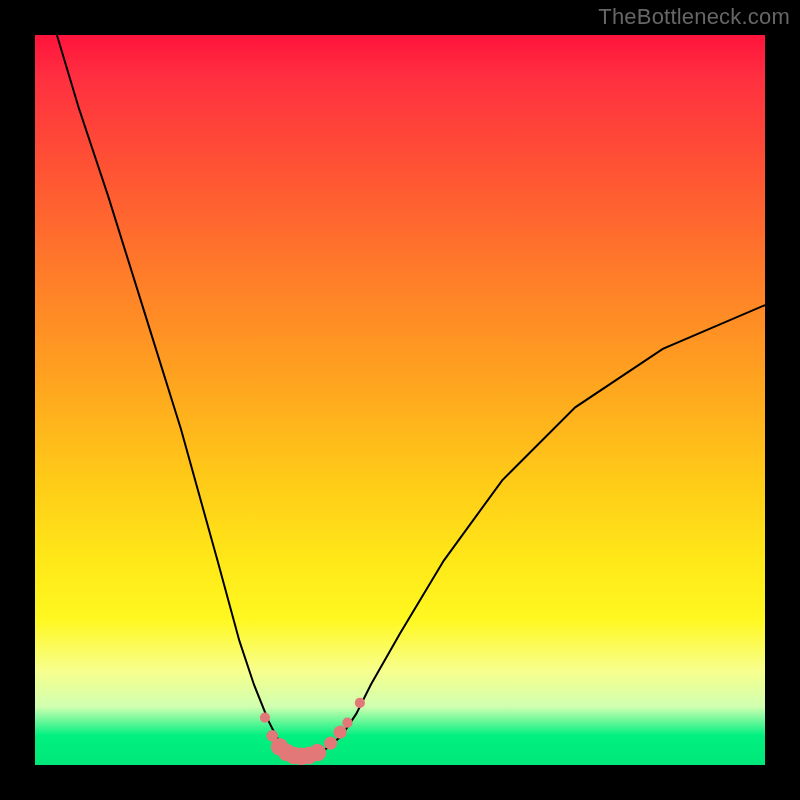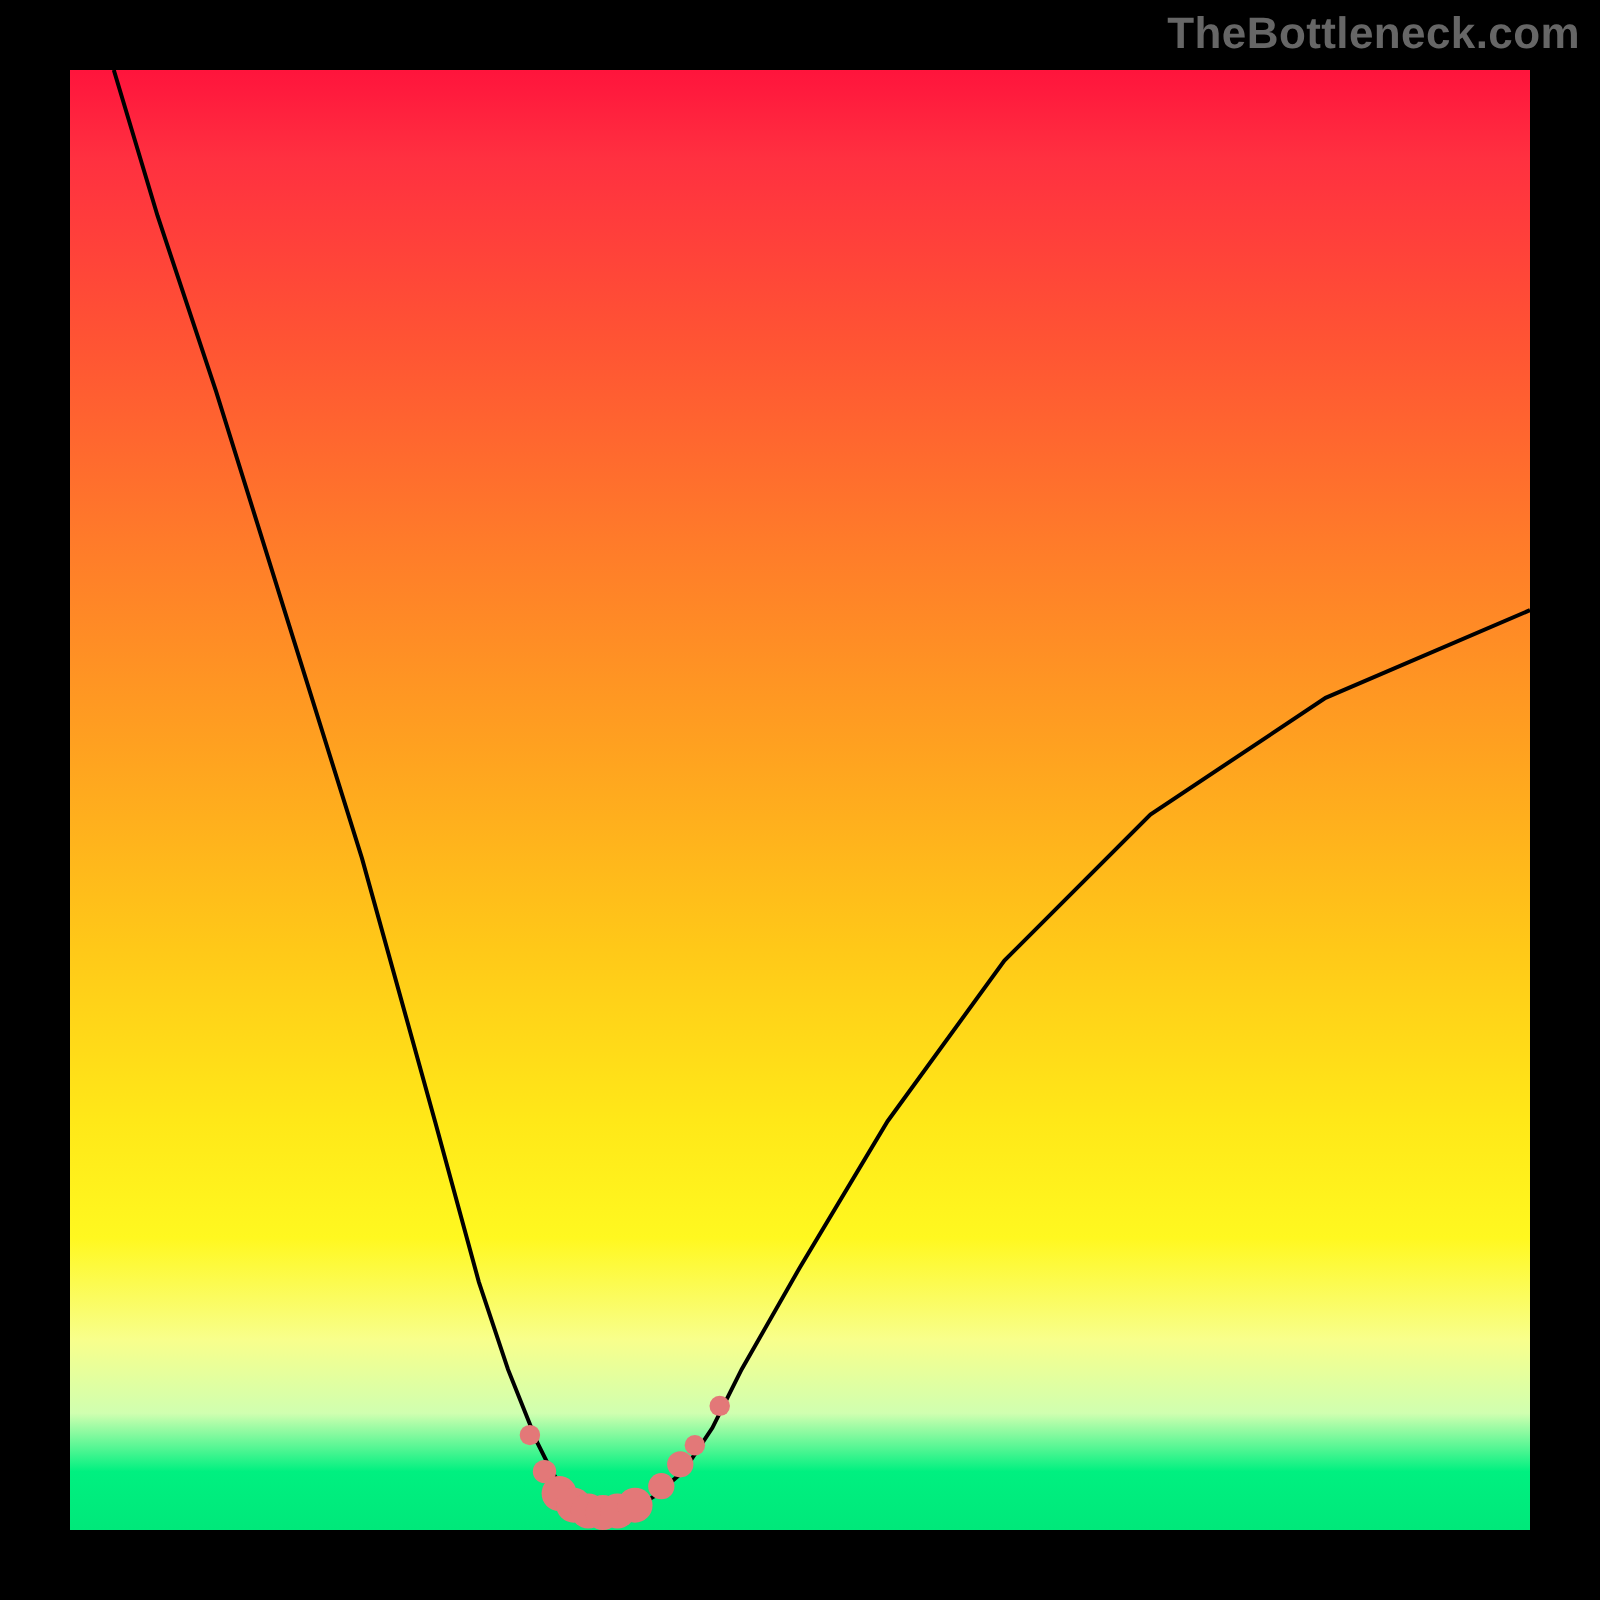--- a/index.html
+++ b/index.html
@@ -16,21 +16,21 @@
     width: 800px;
     height: 800px;
     background: #000;
   }
   .watermark {
     position: absolute;
     top: 4px;
     right: 10px;
     color: #666;
     font-size: 22px;
-    font-weight: bold;
+    font-weight: normal;
     letter-spacing: 0.2px;
     z-index: 5;
   }
   .plot-area {
     position: absolute;
     left: 35px;
     top: 35px;
     width: 730px;
     height: 730px;
     background: linear-gradient(to bottom,

